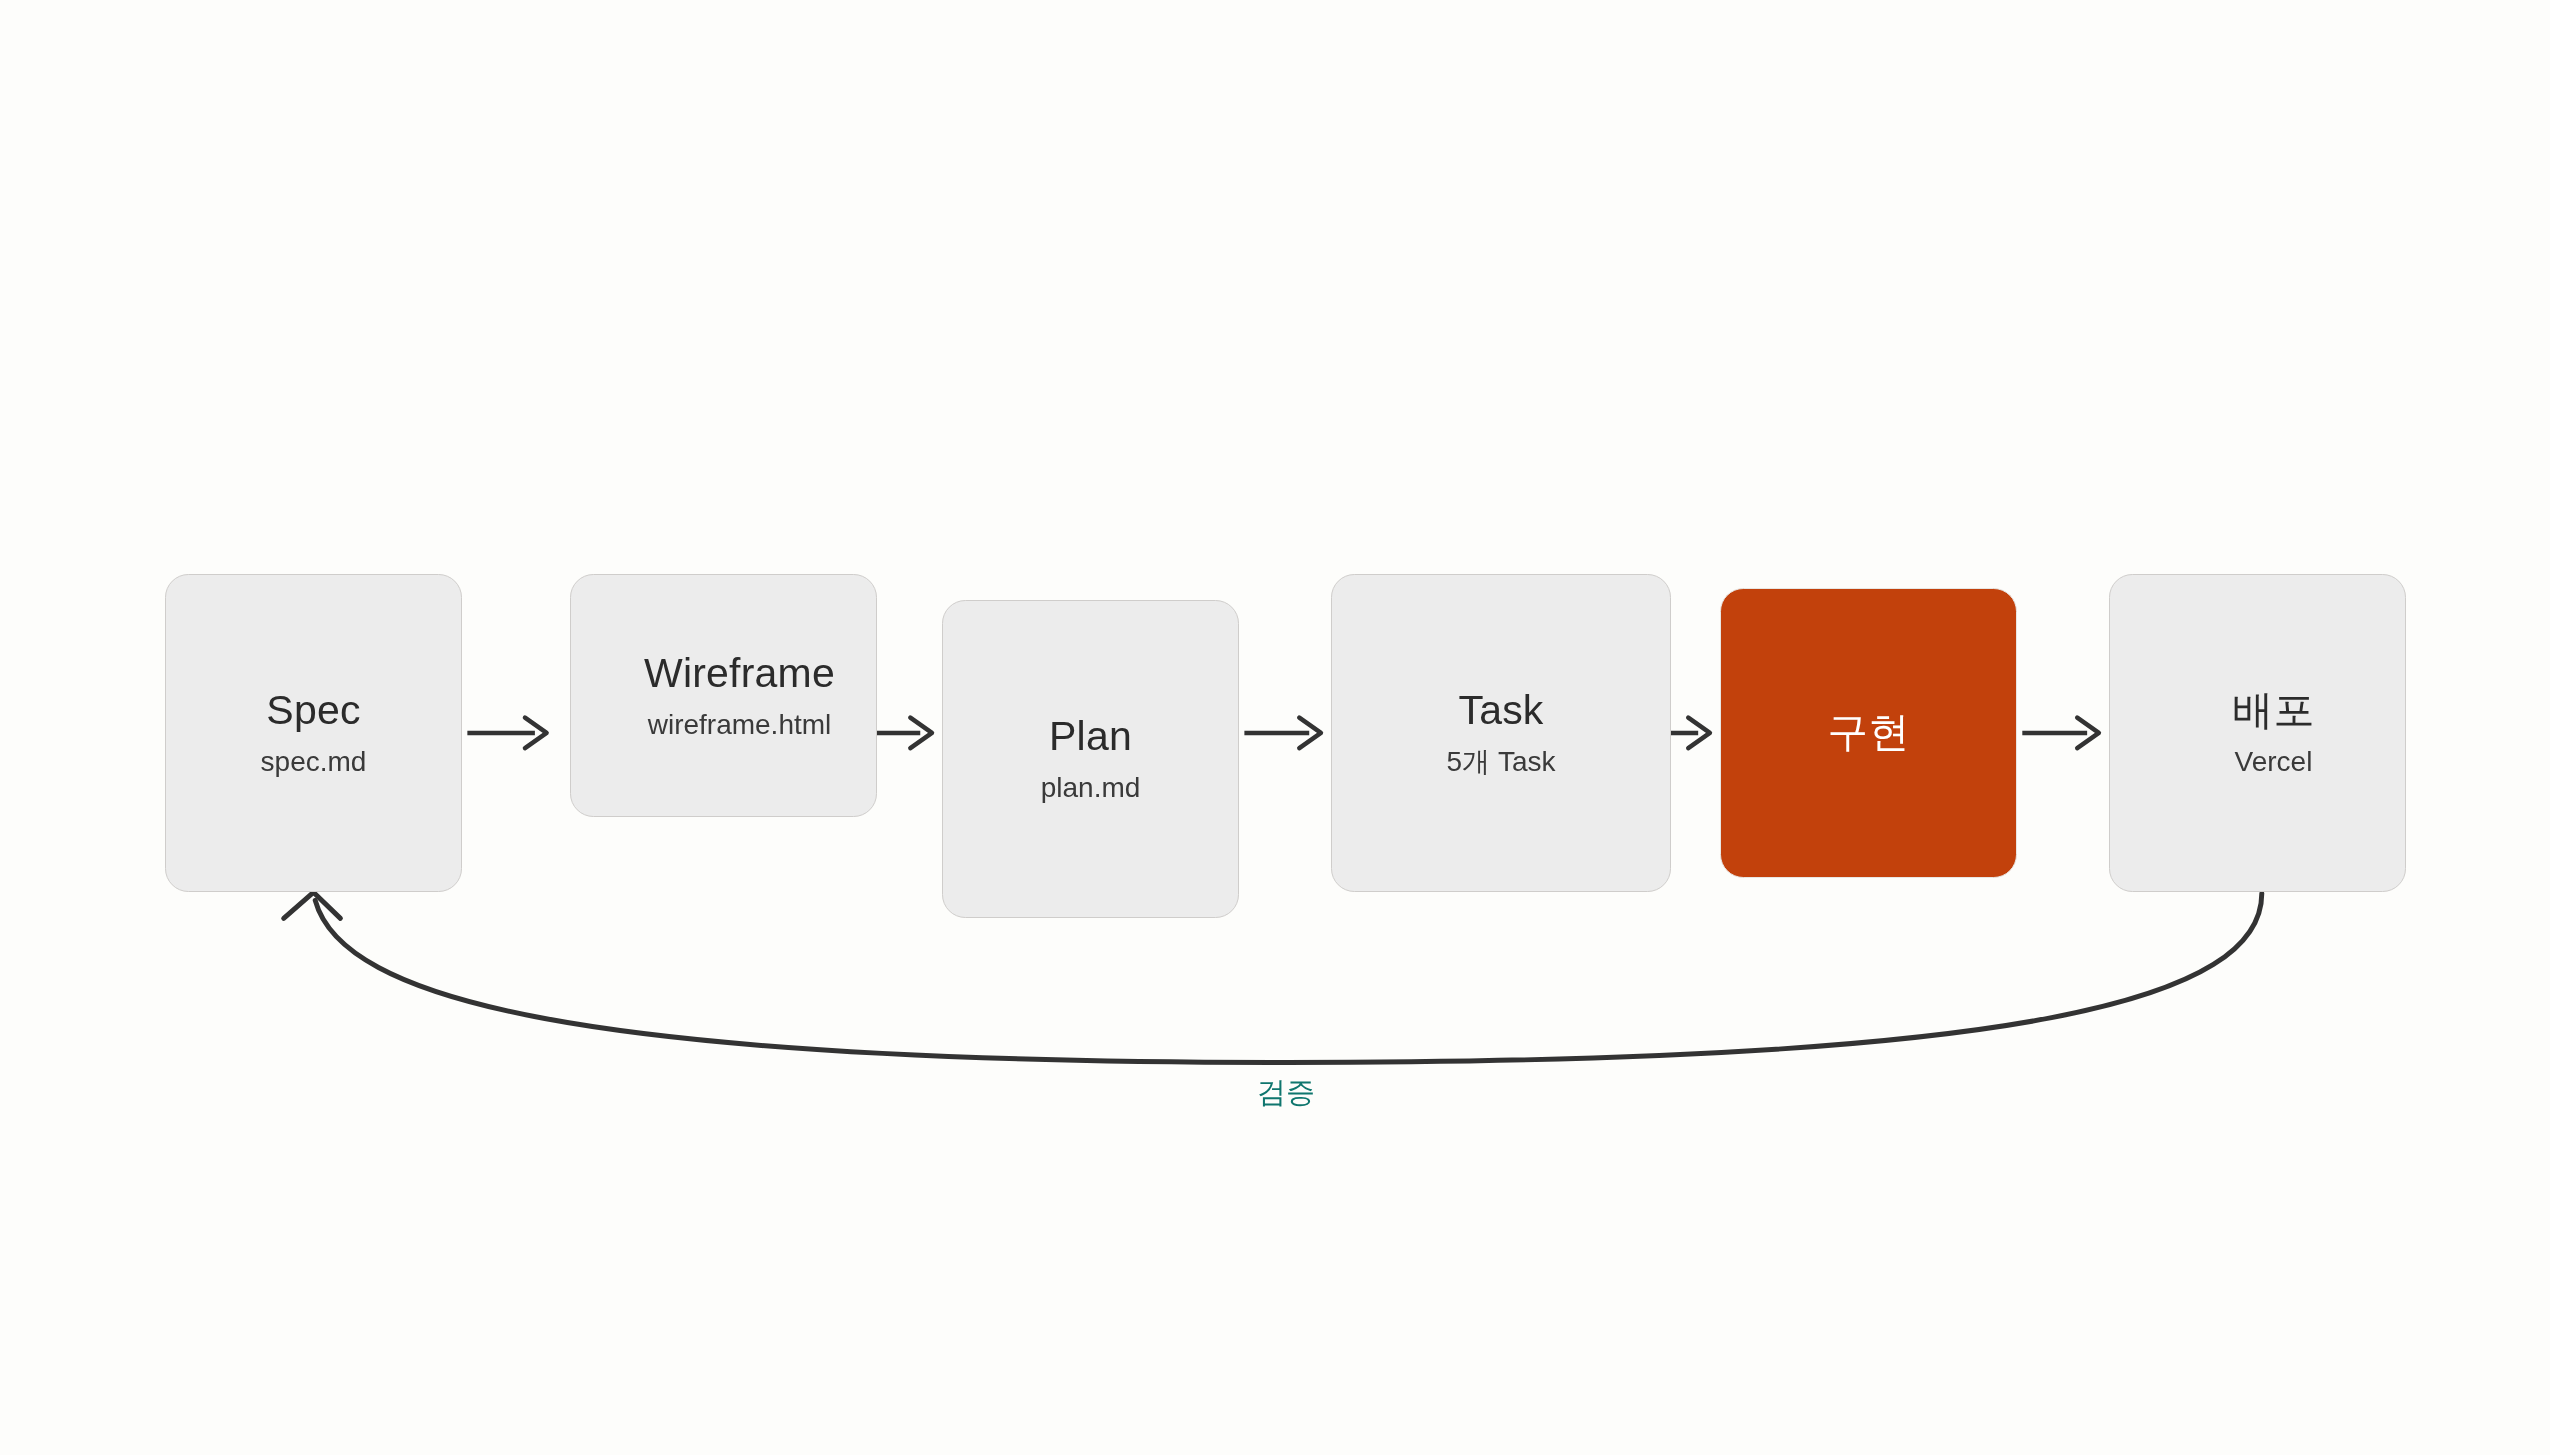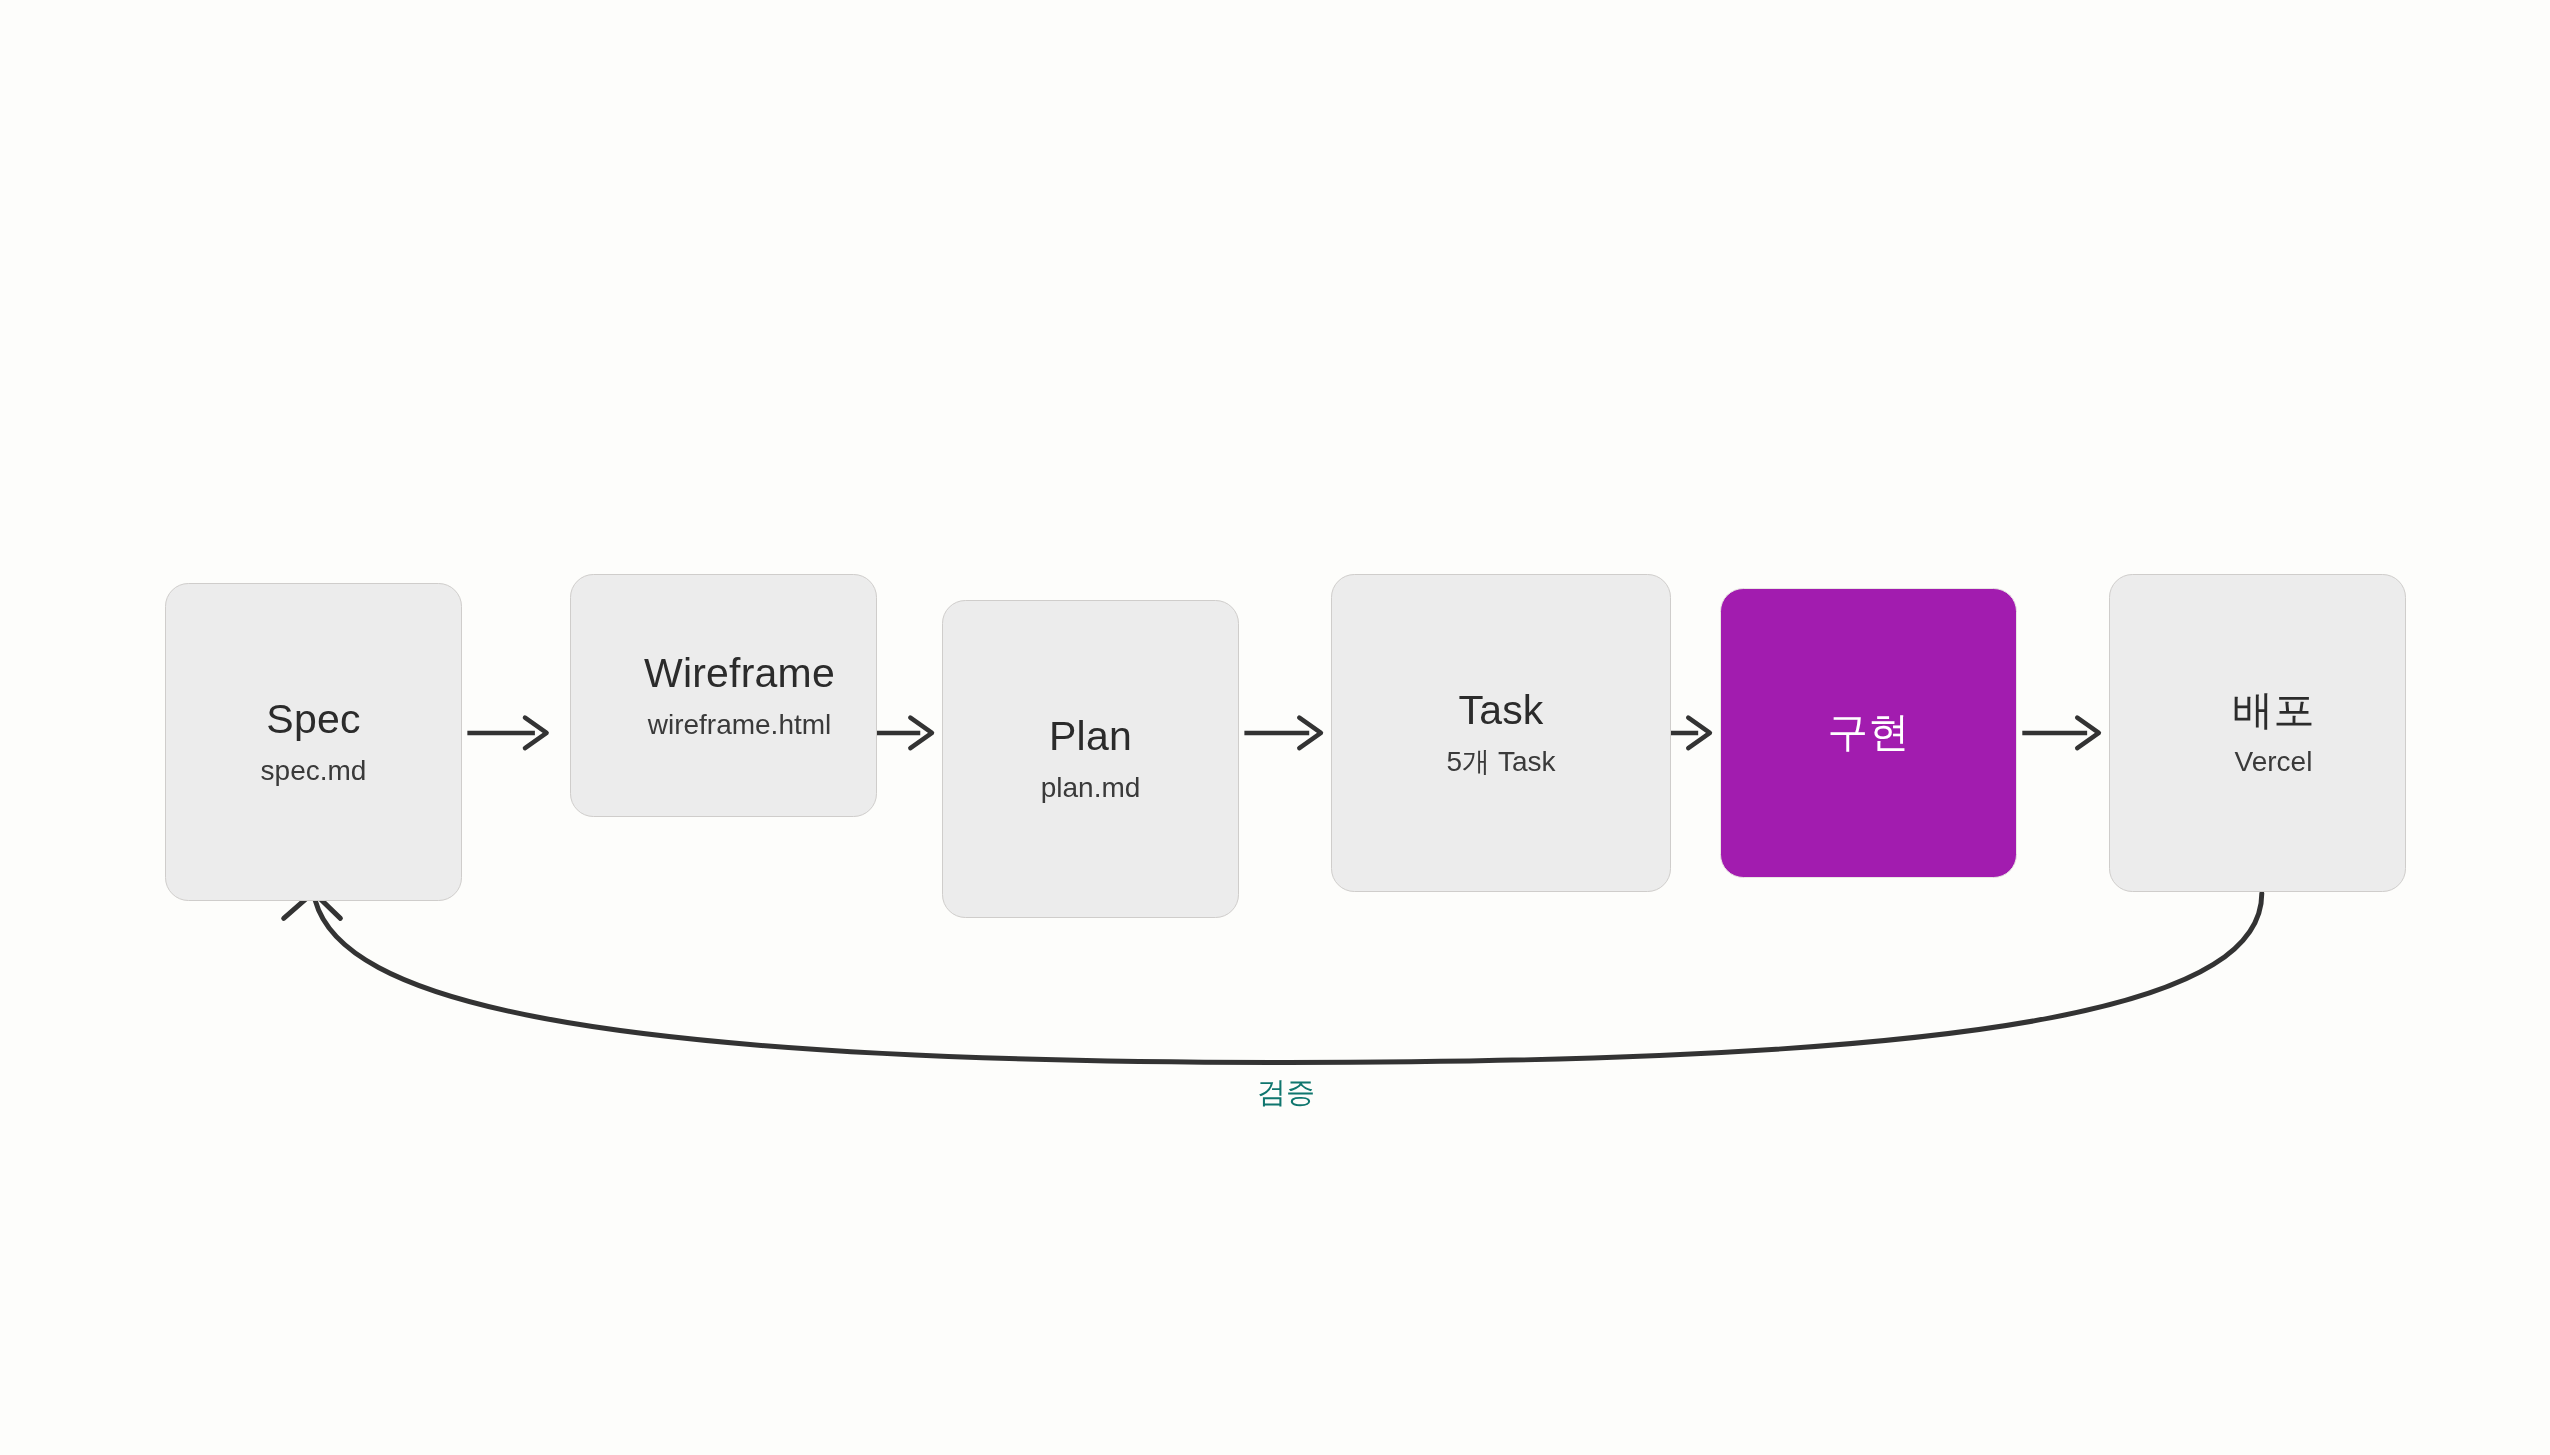--- a/index.html
+++ b/index.html
@@ -51,21 +51,21 @@
     border: 1.4px solid #cfcdcb;
     border-radius: 23.4px;
     display: flex;
     flex-direction: column;
     align-items: center;
     justify-content: center;
     text-align: center;
   }
 
   .node.accent {
-    background: #a21caf;
+    background: #c2410c;
     border-color: #e8e6e3;
   }
 
   .node-title {
     font-size: 41px;
     line-height: 1.05;
     color: #2b2b2b;
     font-weight: 400;
     letter-spacing: 0.2px;
     white-space: nowrap;
@@ -133,21 +133,21 @@
     <g>
       <path d="M 2512 992
                C 2512 1110, 2250 1180, 1430 1180
                C 640 1180, 380 1110, 350 1000" fill="none" stroke="#333333" stroke-width="5.5" stroke-linecap="round"></path>
       <polyline points="315,1020 348,991 378,1020" fill="none" stroke="#333333" stroke-width="5.5" stroke-linecap="round" stroke-linejoin="round"></polyline>
     </g>
   </svg>
 
   <div id="node-layer">
 
-    <div class="node" id="node-spec" style="left: 165px; top: 574px; width: 297px; height: 318px; margin-top: 9px;">
+    <div class="node" id="node-spec" style="left: 165px; top: 574px; width: 297px; height: 318px;">
       <div class="node-title">Spec</div>
       <div class="node-sub">spec.md</div>
     </div>
 
     <div class="node" id="node-wireframe" style="left: 570px; top: 574px; width: 307px; height: 243px; padding-left: 32px;">
       <div class="node-title">Wireframe</div>
       <div class="node-sub">wireframe.html</div>
     </div>
 
     <div class="node" id="node-plan" style="left: 942px; top: 600px; width: 297px; height: 318px;">

